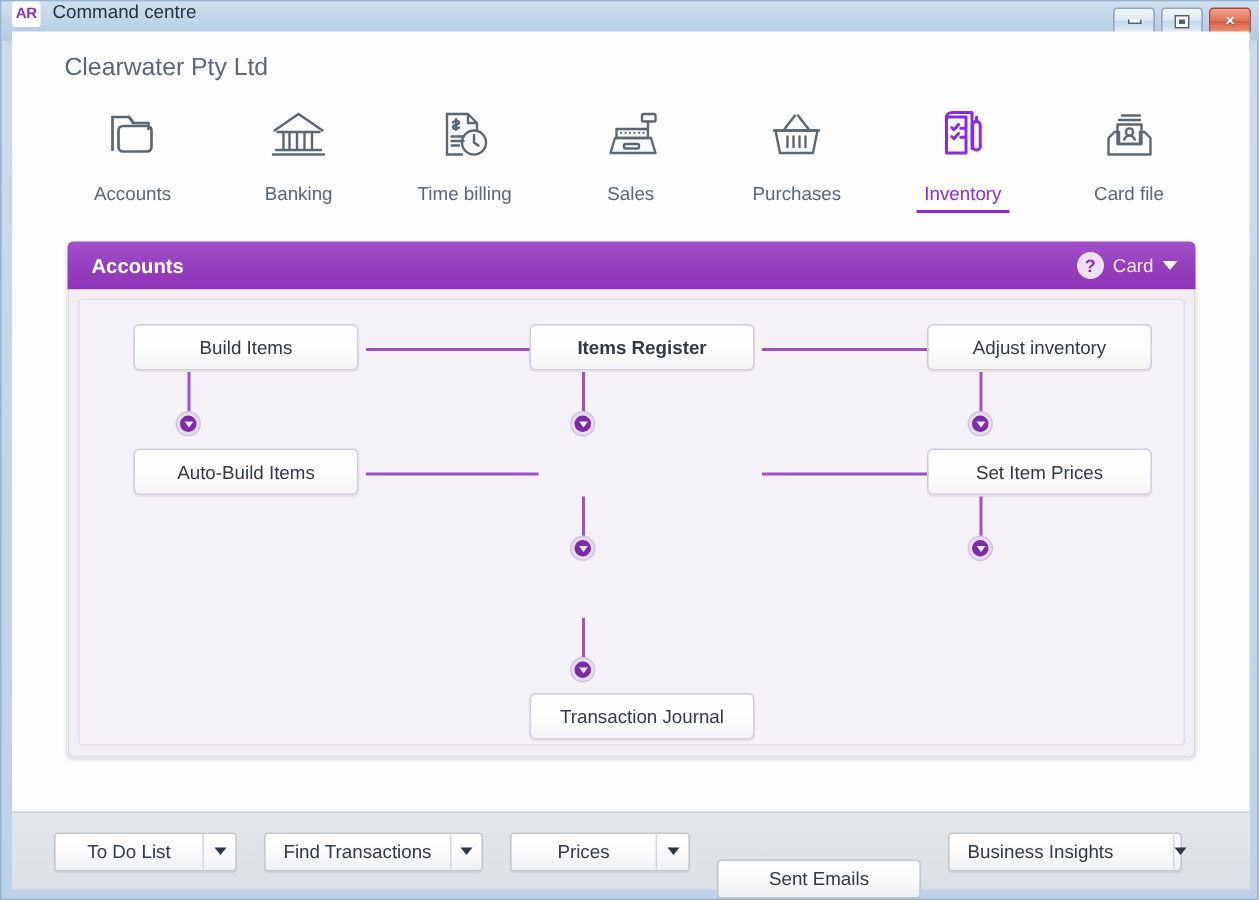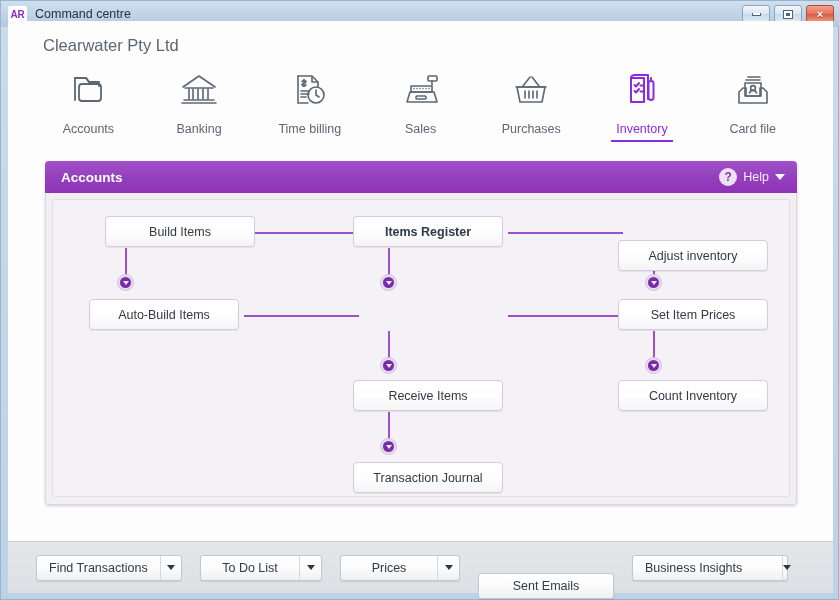--- a/index.html
+++ b/index.html
@@ -20,21 +20,21 @@
     background: linear-gradient(to bottom, #cadcec 0%, #bdd2e6 100%);
     border: 1px solid #9ab4cd;
   }
 
   
   #titlebar {
     position: absolute;
     left: 0; top: 0;
     width: 839px; height: 26px;
     background: linear-gradient(to bottom, #cfdfee 0%, #bfd3e7 55%, #b2c9e0 100%);
-    display: flex; align-items: center;
+    display: flex; 
   }
   #app-badge {
     width: 19px; height: 17px;
     margin-left: 7px;
     background: #ffffff;
     border-radius: 2px;
     display: flex; align-items: center; justify-content: center;
     font-size: 10px; font-weight: bold;
     color: #8e2bc4;
     letter-spacing: -0.2px;
@@ -431,21 +431,21 @@
       </div>
 
     </div>
 
     <div id="panel">
 
       <div id="panel-header">
         <div id="panel-title">Accounts</div>
         <div id="help-group">
           <div id="help-icon">?</div>
-          <div id="help-label">Help</div>
+          <div id="help-label">Card</div>
         </div>
         <div id="help-caret"></div>
       </div>
 
       <div id="panel-body">
         <div id="flow">
 
           <div class="fline h" style="left:191px; top:32px; width:115px;"></div>
           <div class="fline h" style="left:455px; top:32px; width:115px;"></div>
           <div class="fline h" style="left:191px; top:115px; width:115px;"></div>
@@ -470,53 +470,51 @@
           <div class="marker" style="left:327px; top:157px;">
               <span class="marker-tri"></span>
             </div>
           <div class="marker" style="left:592px; top:157px;">
               <span class="marker-tri"></span>
             </div>
           <div class="marker" style="left:327px; top:238px;">
               <span class="marker-tri"></span>
             </div>
 
-          <div class="fbox" style="left:36px;  top:16px;  width:150px;margin-left:16px;">Build Items</div>
+          <div class="fbox" style="left:36px;  top:16px;  width:150px;">Build Items</div>
           <div class="fbox" style="left:300px; top:16px;  width:150px;font-weight:bold;">Items Register</div>
-          <div class="fbox" style="left:565px; top:16px;  width:150px;margin-top:24px;">Adjust inventory</div>
+          <div class="fbox" style="left:565px; top:16px;  width:150px;">Adjust inventory</div>
 
           <div class="fbox" style="left:36px;  top:99px;  width:150px;">Auto-Build Items</div>
           <div class="fbox" style="left:565px; top:99px;  width:150px;">Set Item Prices</div>
 
-          <div class="fbox" style="left:300px; top:180px; width:150px;">Receive Items</div>
-          <div class="fbox" style="left:565px; top:180px; width:150px;">Count Inventory</div>
 
           <div class="fbox" style="left:300px; top:262px; width:150px;">Transaction Journal</div>
 
         </div>
       </div>
     </div>
   </div>
 
   <div id="bottombar">
+
+    <div class="tbtn w-todo">
+      <span class="tbtn-label">To Do List</span>
+      <span class="tbtn-split">
+        <span class="caret-dn"></span>
+      </span>
+    </div>
 
     <div class="tbtn w-find">
       <span class="tbtn-label">Find Transactions</span>
       <span class="tbtn-split">
         <span class="caret-dn"></span>
       </span>
     </div>
 
-    <div class="tbtn w-todo">
-      <span class="tbtn-label">To Do List</span>
-      <span class="tbtn-split">
-        <span class="caret-dn"></span>
-      </span>
-    </div>
-
     <div class="tbtn w-reports">
       <span class="tbtn-label">Prices</span>
       <span class="tbtn-split">
         <span class="caret-dn"></span>
       </span>
     </div>
 
     <div class="tbtn w-sent">
       <span class="tbtn-label">Sent Emails</span>
     </div>

